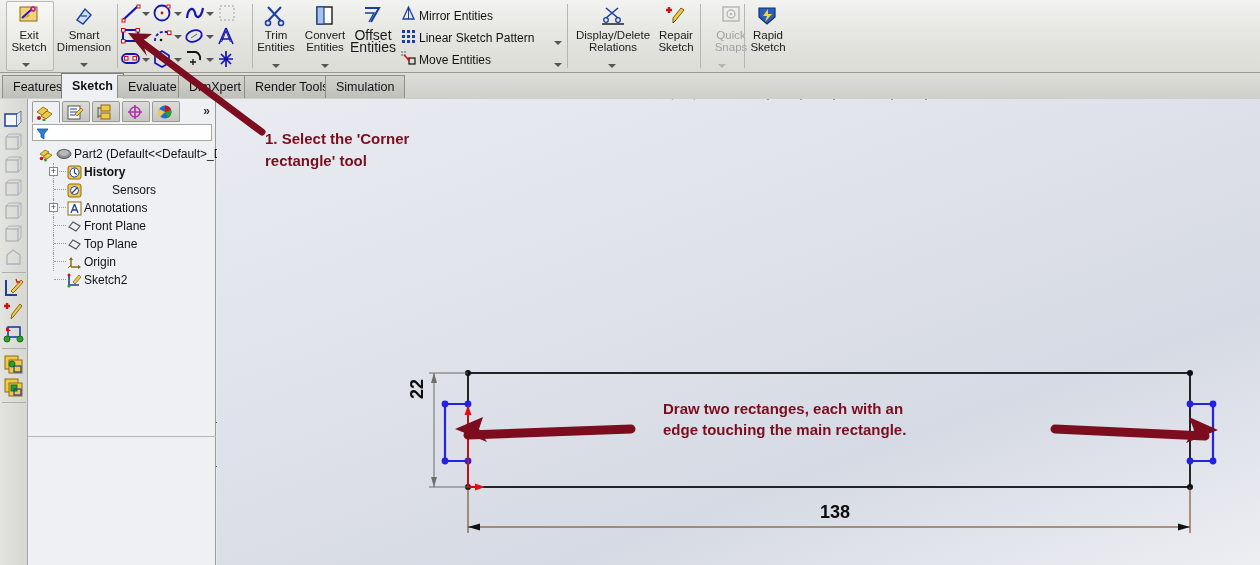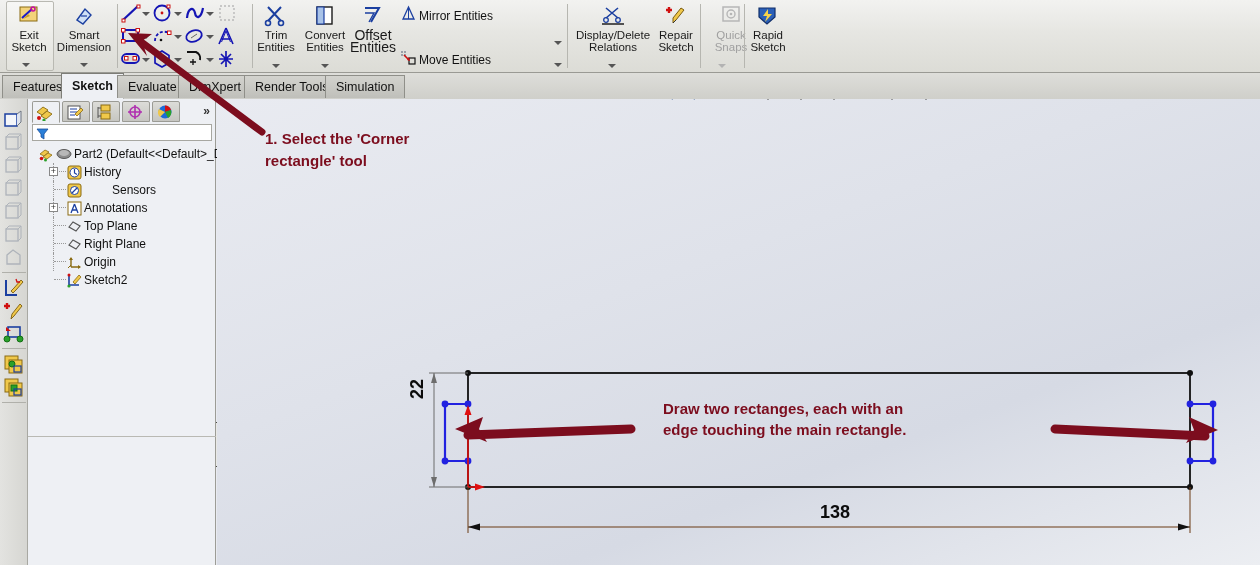--- a/index.html
+++ b/index.html
@@ -319,20 +319,37 @@
 Entities</span>
     </div>
 
     <div class="txtitem" style="left:400px;top:5px;">
       <span class="gi">
         <svg width="17" height="17" viewBox="0 0 17 17">
             <path d="M8.5 2 L14 14 L3 14 Z" fill="none" stroke="#1b3fa0" stroke-width="1.3"></path>
             <path d="M8.5 2 L8.5 14" stroke="#1b3fa0" stroke-width="1"></path>
           </svg>
       </span><span>Mirror Entities</span>
+    </div>
+    <div class="txtitem" style="left:400px;top:27px;">
+      <span class="gi">
+        <svg width="17" height="17" viewBox="0 0 17 17">
+          <g fill="#1b3fa0">
+              <rect x="2" y="3" width="3" height="3"></rect>
+              <rect x="7" y="3" width="3" height="3"></rect>
+              <rect x="12" y="3" width="3" height="3"></rect>
+          <rect x="2" y="8" width="3" height="3"></rect>
+              <rect x="7" y="8" width="3" height="3"></rect>
+              <rect x="12" y="8" width="3" height="3"></rect>
+          <rect x="2" y="13" width="3" height="3"></rect>
+              <rect x="7" y="13" width="3" height="3"></rect>
+              <rect x="12" y="13" width="3" height="3"></rect>
+            </g>
+        </svg>
+      </span><span>Linear Sketch Pattern</span>
     </div>
     <div style="position:absolute;left:554px;top:34px;"><span class="caret"></span></div>
 
     <div class="txtitem" style="left:400px;top:49px;">
       <span class="gi">
         <svg width="17" height="17" viewBox="0 0 17 17">
           <g fill="#9aa0a8">
               <rect x="1" y="2" width="2" height="2"></rect>
               <rect x="4" y="2" width="2" height="2"></rect>
               <rect x="1" y="5" width="2" height="2"></rect>
@@ -568,21 +585,21 @@
         <span class="tvline" style="height:18px;"></span>
         <span class="tplus" style="left:21px;">+</span>
         <span class="tdot" style="left:31px;"></span>
         <span class="ticon" style="left:39px;">
           <svg width="15" height="15">
               <rect x="1" y="1" width="13" height="13" rx="2" fill="#f0c84a" stroke="#8a6b12"></rect>
               <circle cx="7.5" cy="7.5" r="4.5" fill="#fff" stroke="#1b3fa0"></circle>
               <path d="M7.5 4 L7.5 8 L10 9.5" stroke="#1b3fa0" stroke-width="1.2" fill="none"></path>
             </svg>
         </span>
-        <span class="tlabel" style="left:56px;">History</span>
+        <span class="tlabel" style="left:56px;font-weight:bold;">History</span>
       </div>
       <div class="trow">
         <span class="tvline" style="height:18px;"></span>
         <span class="tdot" style="left:26px;width:12px;"></span>
         <span class="ticon" style="left:39px;">
           <svg width="15" height="15">
               <rect x="1" y="1" width="13" height="13" rx="2" fill="#f0c84a" stroke="#8a6b12"></rect>
               <circle cx="7.5" cy="7.5" r="4" fill="#fff" stroke="#1b3fa0"></circle>
               <path d="M5 10 L10 5" stroke="#1b3fa0" stroke-width="1.3"></path>
             </svg>
@@ -602,31 +619,31 @@
         <span class="tlabel" style="left:56px;">Annotations</span>
       </div>
       <div class="trow">
         <span class="tvline" style="height:18px;"></span>
         <span class="tdot" style="left:26px;width:12px;"></span>
         <span class="ticon" style="left:39px;">
           <svg width="15" height="15">
               <path d="M2 8 L6 3 L13 7 L9 12 Z" fill="none" stroke="#555" stroke-width="1.2"></path>
             </svg>
         </span>
-        <span class="tlabel" style="left:56px;">Top Plane</span>
+        <span class="tlabel" style="left:56px;">Front Plane</span>
       </div>
       <div class="trow">
         <span class="tvline" style="height:18px;"></span>
         <span class="tdot" style="left:26px;width:12px;"></span>
         <span class="ticon" style="left:39px;">
           <svg width="15" height="15">
               <path d="M2 8 L6 3 L13 7 L9 12 Z" fill="none" stroke="#555" stroke-width="1.2"></path>
             </svg>
         </span>
-        <span class="tlabel" style="left:56px;">Right Plane</span>
+        <span class="tlabel" style="left:56px;">Top Plane</span>
       </div>
       <div class="trow">
         <span class="tvline" style="height:18px;"></span>
         <span class="tdot" style="left:26px;width:12px;"></span>
         <span class="ticon" style="left:39px;">
           <svg width="15" height="15">
               <path d="M4 12 L4 3 M4 12 L13 12" stroke="#8a6b12" stroke-width="1.4"></path>
               <path d="M11 10 L14 12 L11 14" fill="#8a6b12"></path>
               <path d="M2 5 L4 2 L6 5" fill="#8a6b12"></path>
               <path d="M1 13 L4 10" stroke="#8a6b12" stroke-width="1"></path>

